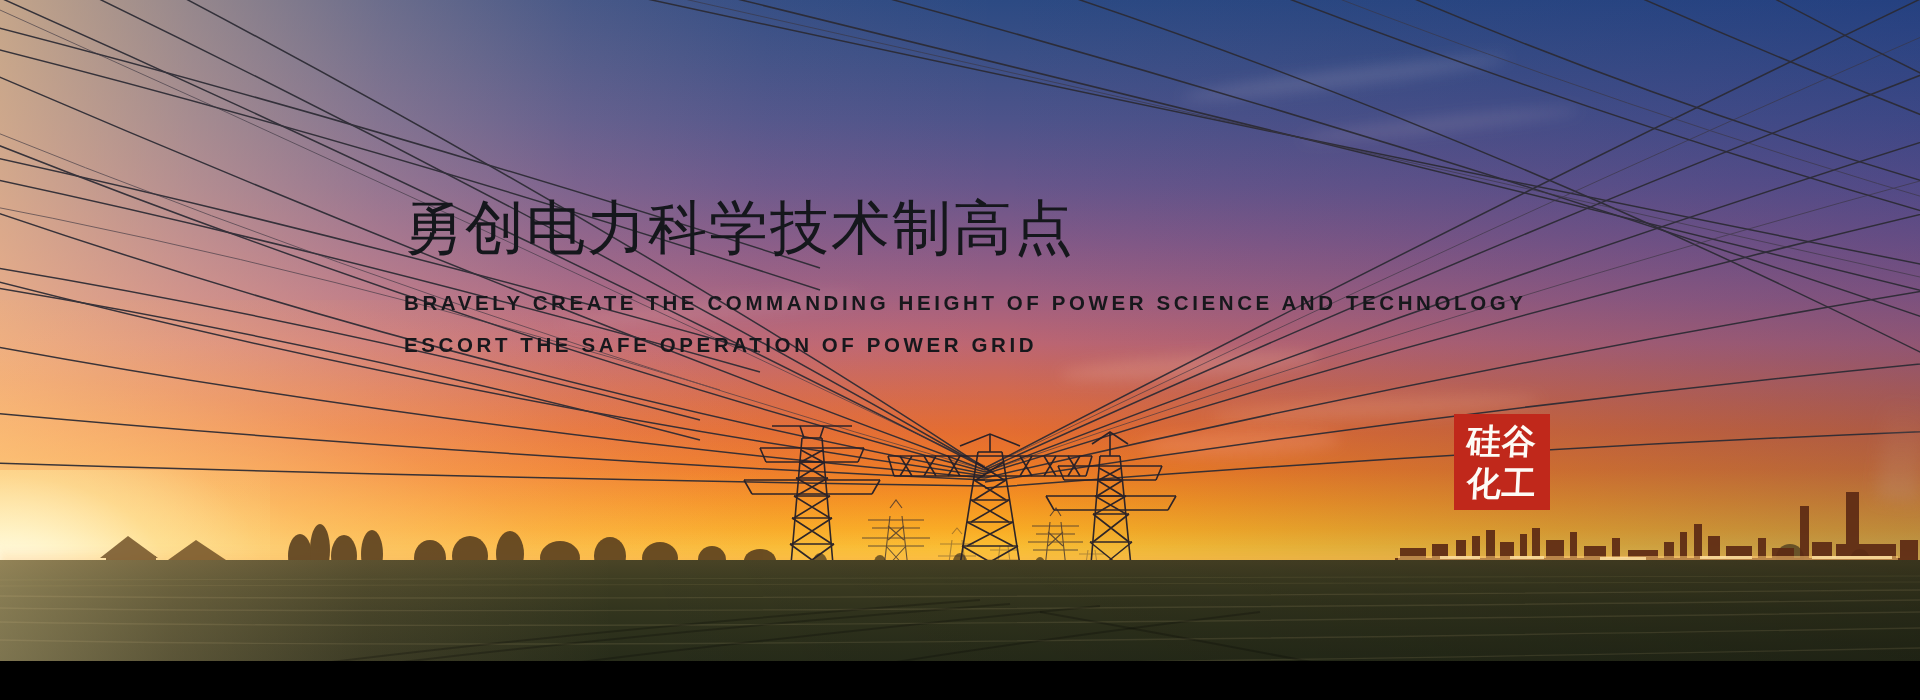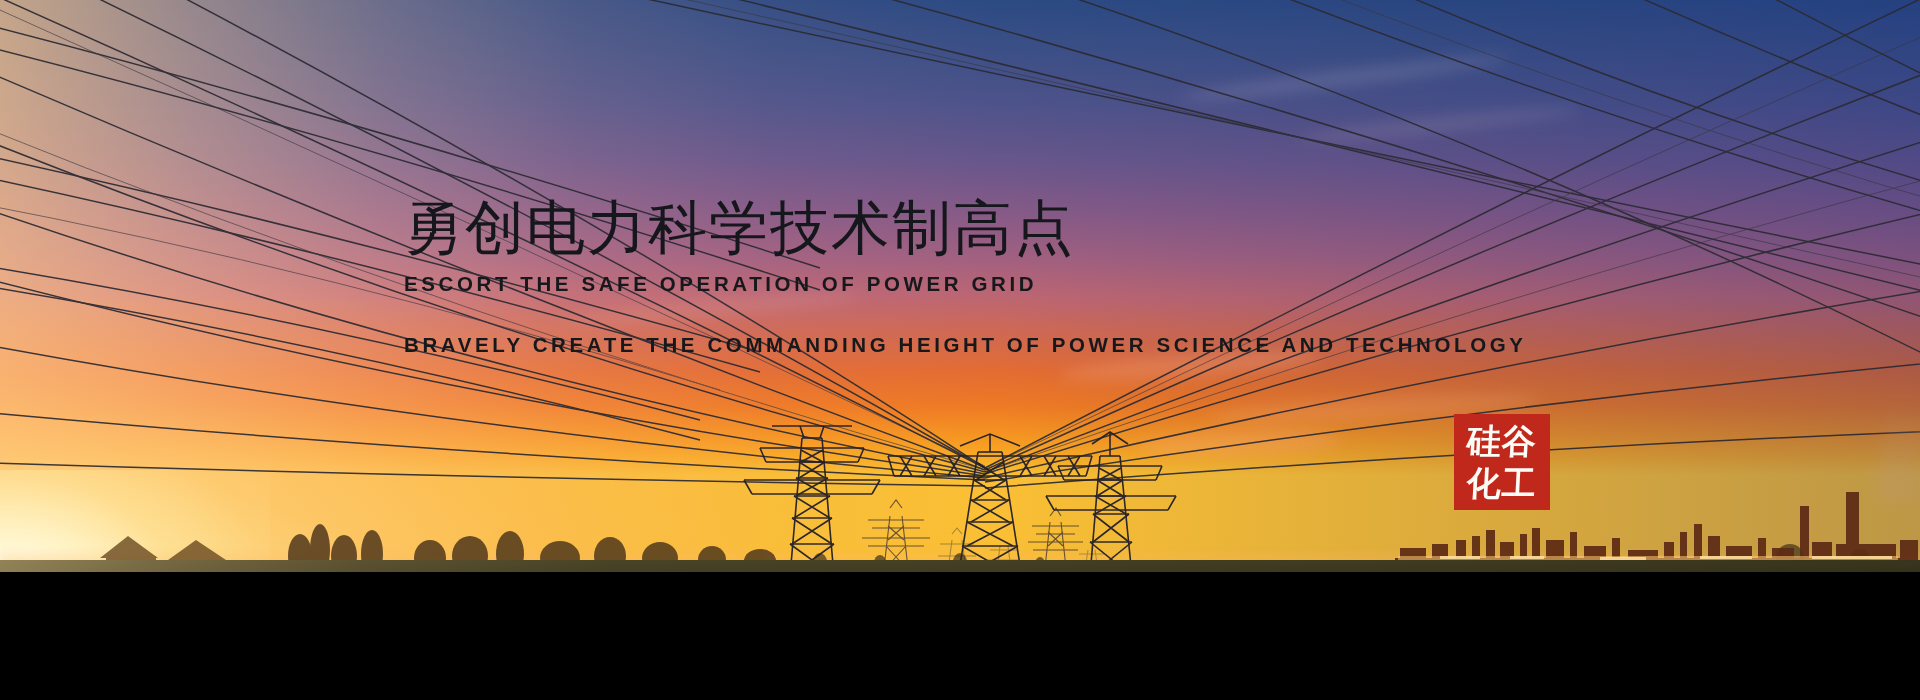--- a/index.html
+++ b/index.html
@@ -3,21 +3,21 @@
 <meta charset="utf-8">
 <style>
   html, body {
     margin: 0;
     padding: 0;
     background: #000;
   }
   #banner {
     position: relative;
     width: 1920px;
-    height: 572px;
+    height: 661px;
     overflow: hidden;
     font-family: "Liberation Sans", sans-serif;
   }
 
   
   .sky {
     position: absolute;
     inset: 0;
     background: linear-gradient(to bottom,
       #2c4a83 0%,
@@ -448,22 +448,22 @@
       </g>
       <g stroke="rgba(255,220,160,0.07)" fill="none" stroke-width="1">
         <path d="M 0 20 L 1920 16"></path>
         <path d="M 0 26 L 1920 22"></path>
       </g>
     </svg>
   </div>
 
   <div class="copy">
     <div class="hl">勇创电力科学技术制高点</div>
+    <div class="sub sub-1">BRAVELY CREATE THE COMMANDING HEIGHT OF POWER SCIENCE AND TECHNOLOGY</div>
     <div class="sub">ESCORT THE SAFE OPERATION OF POWER GRID</div>
-    <div class="sub sub-1">BRAVELY CREATE THE COMMANDING HEIGHT OF POWER SCIENCE AND TECHNOLOGY</div>
   </div>
 
   <div class="stamp">
     <div class="stamp-row">硅谷</div>
     <div class="stamp-row">化工</div>
   </div>
 
 </div>
 
 </body></html>

